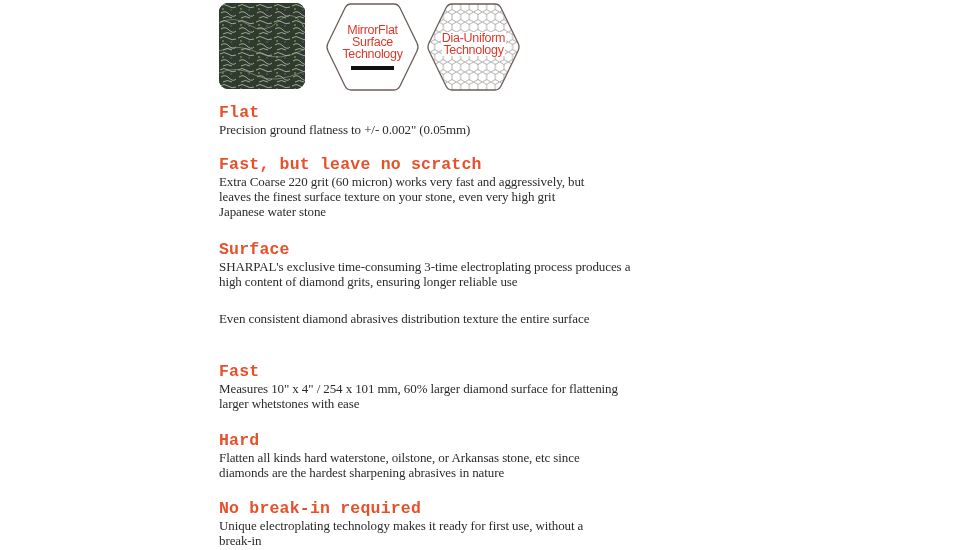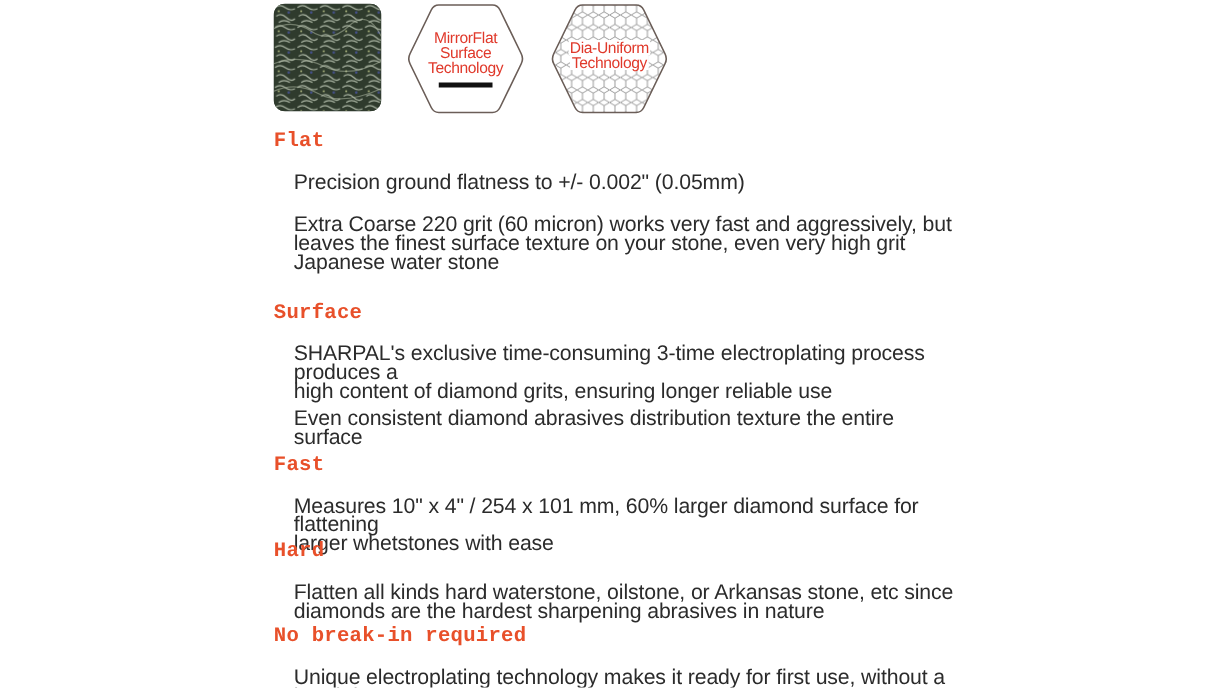--- a/index.html
+++ b/index.html
@@ -43,21 +43,21 @@
       width: 95px;
       text-align: center;
       font-family: "Liberation Sans", sans-serif;
       font-size: 12.5px;
       line-height: 12px;
       color: #e0392b;
       letter-spacing: -0.3px;
     }
     .hex-text span { display: block; }
     .mf { left: 106px; }
-    .du { left: 221px; }
+    .du { left: 207px; }
     .mf .hex-text { top: 22px; }
     .du .hex-text { top: 30px; }
     .du .hex-text span { background: #ffffff; display: inline-block; padding: 0 1px; }
 
     .features {
       position: absolute;
       left: 219px;
       top: 104px;
       width: 560px;
     }
@@ -65,23 +65,23 @@
     .feature h3 {
       margin: 0;
       font-family: Liberation Mono, monospace;
       font-weight: bold;
       font-size: 16.5px;
       line-height: 18px;
       color: #e8502a;
       letter-spacing: 0.2px;
     }
     .feature p {
-      margin: 16px;
-      font-family: Liberation Sans, sans-serif;
-      font-size: 17px;
+      margin: 0;
+      font-family: Liberation Serif, serif;
+      font-size: 13px;
       line-height: 15px;
       color: #2b2b2b;
       letter-spacing: -0.1px;
       white-space: pre-line;
     }
   </style>
 </head>
 <body>
 
 <div class="badges">
@@ -132,20 +132,21 @@
     </div>
   </div>
 </div>
 
 <div class="features">
   <div class="feature" style="top:0px;">
     <h3>Flat</h3>
     <p>Precision ground flatness to +/- 0.002" (0.05mm)</p>
   </div>
   <div class="feature" style="top:52px;">
+    <h3>Fast, but leave no scratch</h3>
     <p>Extra Coarse 220 grit (60 micron) works very fast and aggressively, but
 leaves the finest surface texture on your stone, even very high grit
 Japanese water stone</p>
   </div>
   <div class="feature" style="top:137px;">
     <h3>Surface</h3>
     <p>SHARPAL's exclusive time-consuming 3-time electroplating process produces a
 high content of diamond grits, ensuring longer reliable use</p>
   </div>
   <div class="feature" style="top:207px;">

